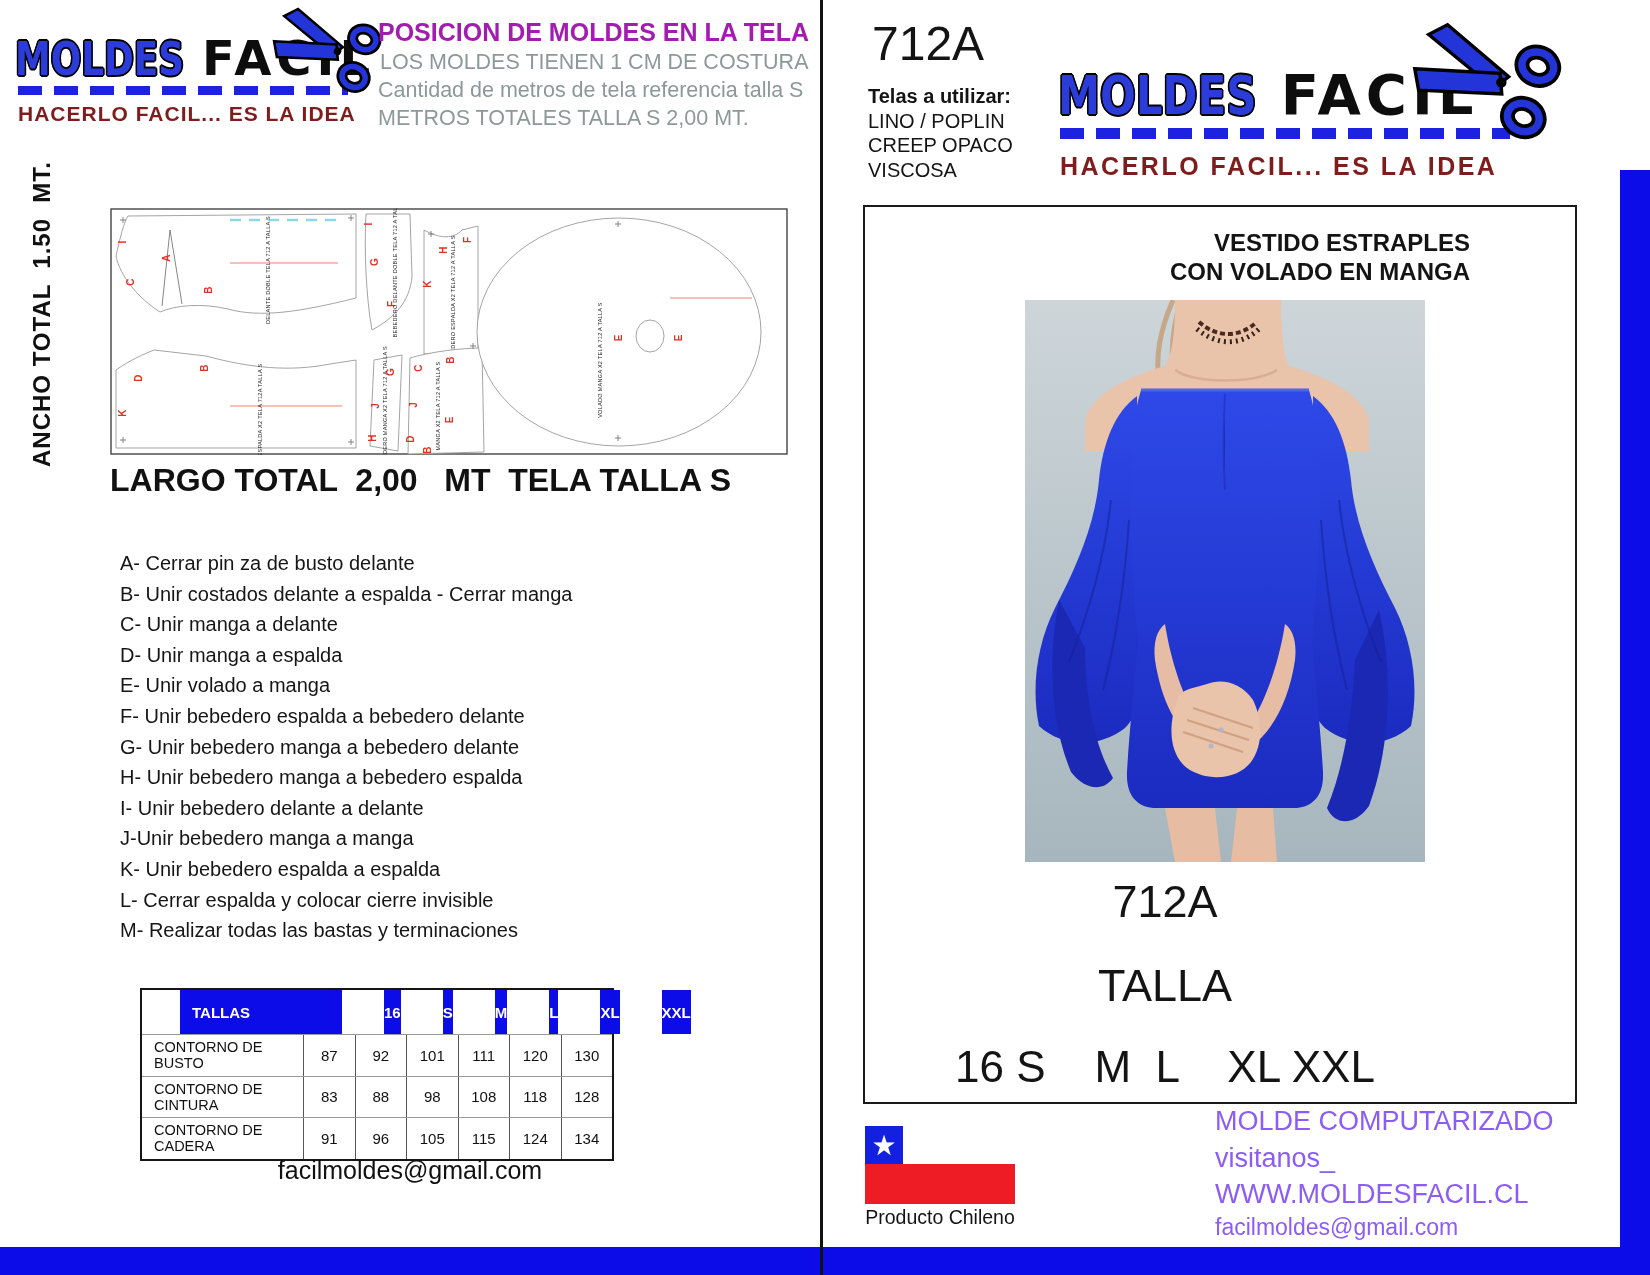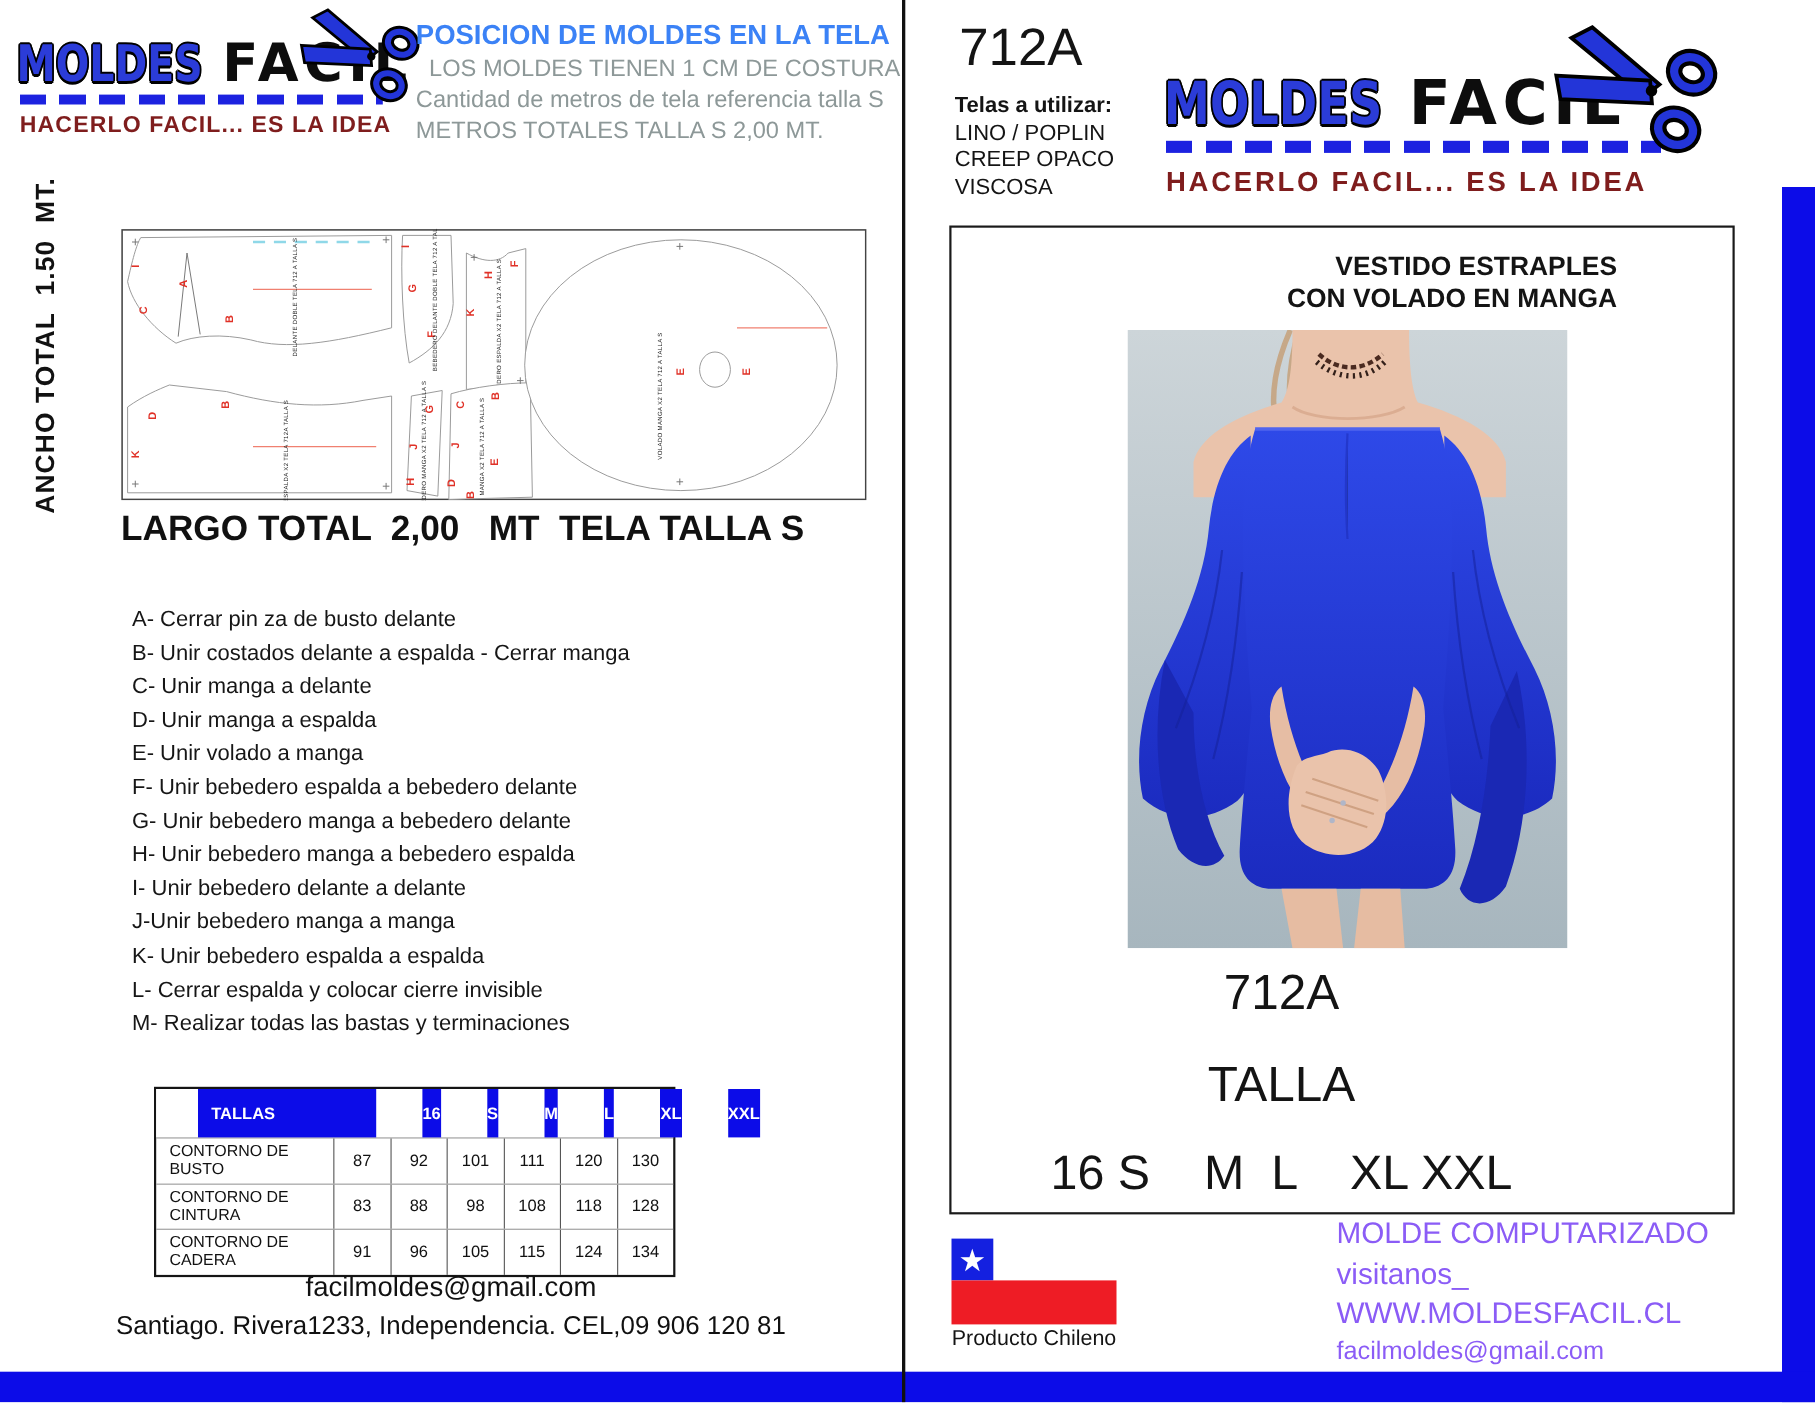--- a/index.html
+++ b/index.html
@@ -9,21 +9,21 @@
 
   
   .logo-moldes{display:inline-block;font-family:"DejaVu Sans",sans-serif;font-weight:900;
     color:#2b3cd8;transform:scaleX(.78);transform-origin:left bottom;letter-spacing:0px;
     text-shadow:-2px 0 #000,2px 0 #000,0 -2px #000,0 2px #000,-1.4px -1.4px #000,1.4px 1.4px #000,-1.4px 1.4px #000,1.4px -1.4px #000;}
   .logo-facil{display:inline-block;font-family:"DejaVu Sans",sans-serif;font-weight:900;color:#0d0d0d;letter-spacing:5px;}
   .logo-dash{background:repeating-linear-gradient(90deg,#1c22e0 0 24px,transparent 24px 36px);}
   .logo-tag{font-family:Liberation Sans, sans-serif;font-weight:800;color:#7f1d1d;}
 
   
-  .hdr-title{font-size:25px;font-weight:600;color:#3b82f6;}
+  .hdr-title{font-size:25px;font-weight:600;color:#a21caf;}
   .hdr-gray{font-size:21.5px;color:#8d9898;font-weight:500;}
 
   
   .piece{fill:#ffffff;stroke:#9a9a9a;stroke-width:.9;}
   .pletter{font:bold 10px "Liberation Sans",sans-serif;fill:#e03127;}
   .plabel{font:5.5px "Liberation Sans",sans-serif;fill:#222;letter-spacing:.3px;}
   .redline{stroke:#f08070;stroke-width:1.1;fill:none;}
   .cyanline{stroke:#8fd8e8;stroke-width:2.4;fill:none;stroke-dasharray:11 8;}
   .dartline{stroke:#777;stroke-width:.9;fill:none;}
   .ticks{stroke:#777;stroke-width:.9;fill:none;}
@@ -85,21 +85,21 @@
       <path d="M4,66 L74,42 L82,58 L14,82 Z" fill="#2335d8"></path>
       <ellipse cx="102" cy="24" rx="14" ry="12" fill="none" stroke="#000" stroke-width="13"></ellipse>
       <ellipse cx="102" cy="24" rx="14" ry="12" fill="none" stroke="#2335d8" stroke-width="6.5"></ellipse>
       <ellipse cx="107" cy="70" rx="14" ry="12" fill="none" stroke="#000" stroke-width="13"></ellipse>
       <ellipse cx="107" cy="70" rx="14" ry="12" fill="none" stroke="#2335d8" stroke-width="6.5"></ellipse>
       <circle cx="78" cy="49" r="4.5" fill="#000" stroke="none"></circle>
     </g>
   </svg>
 
   <div class="abs hdr-title" style="left:378px;top:18px;">POSICION DE MOLDES EN LA TELA</div>
-  <div class="abs hdr-gray" style="left:390px;top:50px;">LOS MOLDES TIENEN 1 CM DE COSTURA</div>
+  <div class="abs hdr-gray" style="left:380px;top:50px;">LOS MOLDES TIENEN 1 CM DE COSTURA</div>
   <div class="abs hdr-gray" style="left:378px;top:78px;">Cantidad de metros de tela referencia talla S</div>
   <div class="abs hdr-gray" style="left:378px;top:106px;">METROS TOTALES TALLA S 2,00 MT.</div>
 
   <div class="abs vert-label" style="left:-118px;top:300px;width:320px;transform:rotate(-90deg);">ANCHO TOTAL  1.50  MT.</div>
 
   <svg class="abs" style="left:110px;top:208px;" width="678" height="247" viewBox="0 0 678 247">
     <rect x="1" y="1" width="676" height="245" class="dfr"></rect>
 
     <g>
       <path class="piece" d="M6,48 C10,30 14,14 18,8 L246,6 L246,90 C190,104 150,110 118,101 C92,95 66,97 50,104 C28,90 10,68 6,48 Z"></path>
@@ -220,21 +220,20 @@
       <div class="st-cell">91</div>
       <div class="st-cell">96</div>
       <div class="st-cell">105</div>
       <div class="st-cell">115</div>
       <div class="st-cell">124</div>
       <div class="st-cell">134</div>
     </div>
   </div>
 
   <div class="abs contact" style="top:1156px;font-size:25px;">facilmoldes@gmail.com</div>
-  <div class="abs contact" style="top:1192px;font-size:23.5px;">Santiago. Rivera1233, Independencia. CEL,09 906 120 81</div>
 
   <div class="abs code-big" style="left:872px;top:16px;">712A</div>
 
   <div class="abs fabrics" style="left:868px;top:84px;">
     <div class="ft">Telas a utilizar:</div>
     <div>LINO  / POPLIN</div>
     <div>CREEP OPACO</div>
     <div>VISCOSA</div>
   </div>
 

